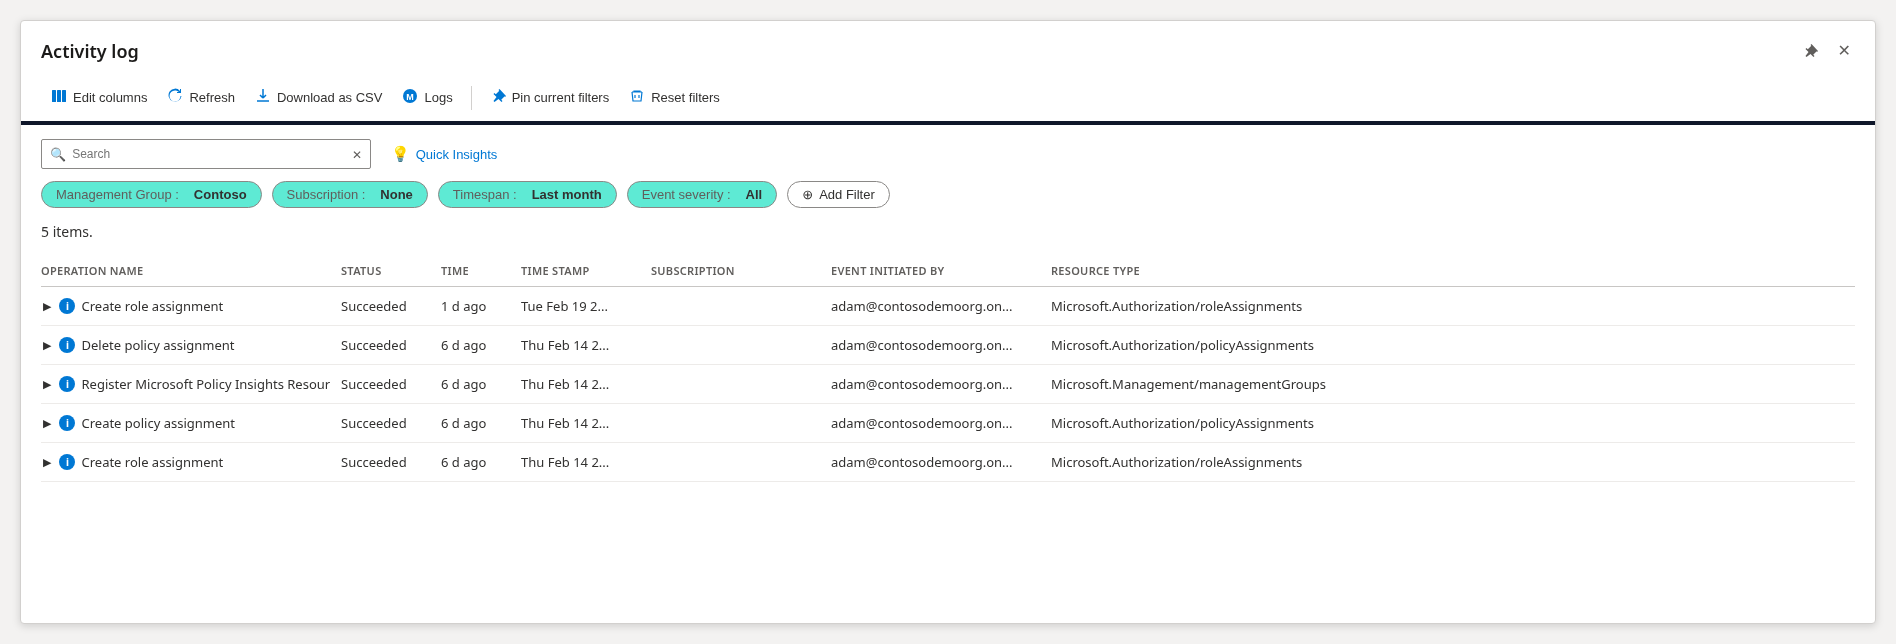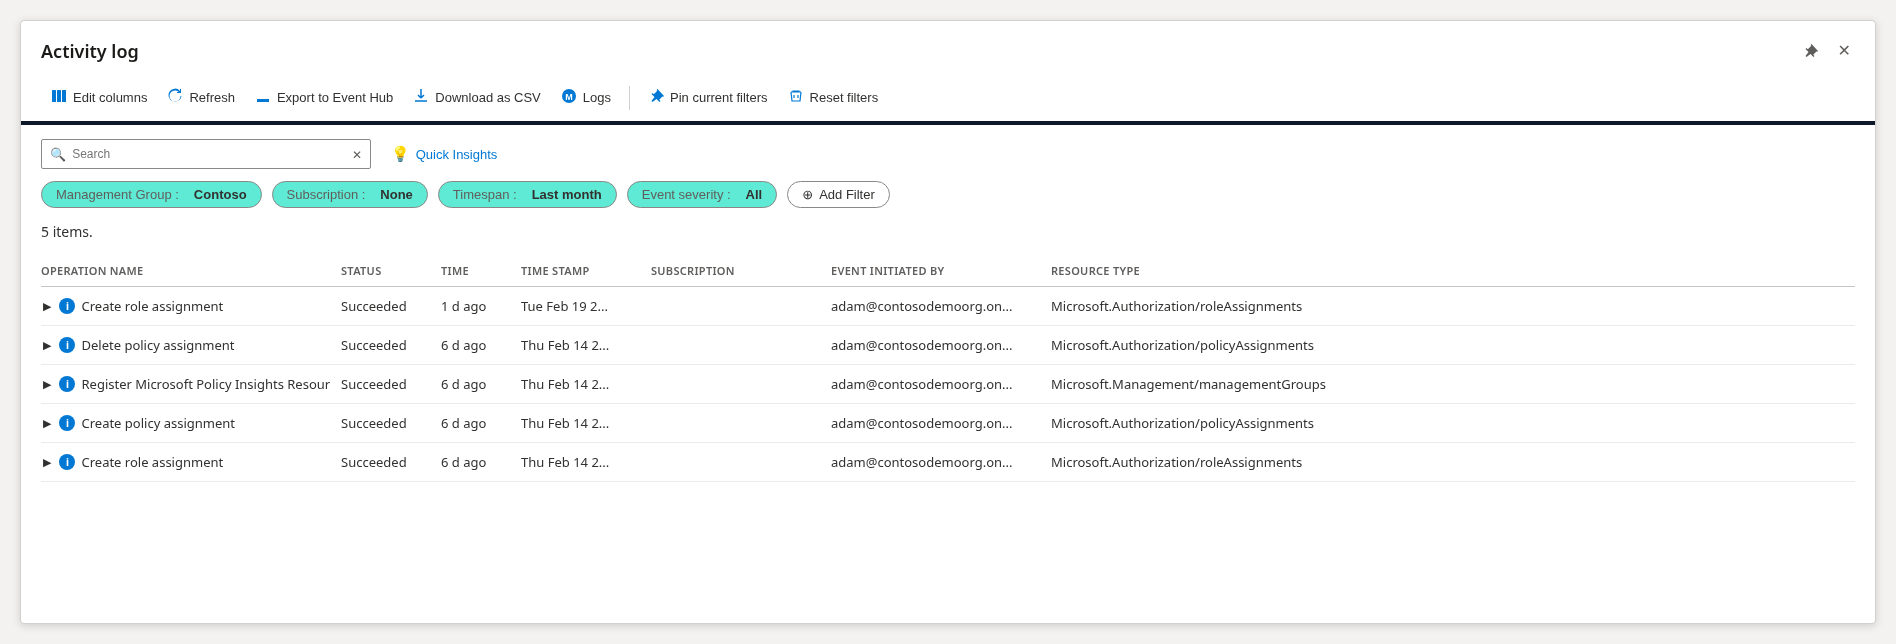--- a/index.html
+++ b/index.html
@@ -242,28 +242,20 @@
       </span>
       <span>Edit columns</span>
     </button>
     <button class="toolbar-btn">
       <span class="icon">
         <svg width="16" height="16" viewBox="0 0 16 16" fill="#0078d4">
             <path d="M13.5 8A5.5 5.5 0 1 1 8 2.5c1.46 0 2.785.57 3.77 1.5H10v1h4V1h-1v1.9A6.5 6.5 0 1 0 14.5 8h-1z"></path>
           </svg>
       </span>
       <span>Refresh</span>
-    </button>
-    <button class="toolbar-btn">
-      <span class="icon">
-        <svg width="16" height="16" viewBox="0 0 16 16" fill="#0078d4">
-            <path d="M8 1v9m0-9L5 4m3-3l3 3M2 11v3h12v-3"></path>
-          </svg>
-      </span>
-      <span>Export to Event Hub</span>
     </button>
     <button class="toolbar-btn">
       <span class="icon">
         <svg width="16" height="16" viewBox="0 0 16 16" fill="#0078d4">
             <path d="M8 1v9m0 0L5 7m3 3l3-3M2 13h12" stroke="#0078d4" stroke-width="1.5" fill="none"></path>
           </svg>
       </span>
       <span>Download as CSV</span>
     </button>
     <button class="toolbar-btn">

